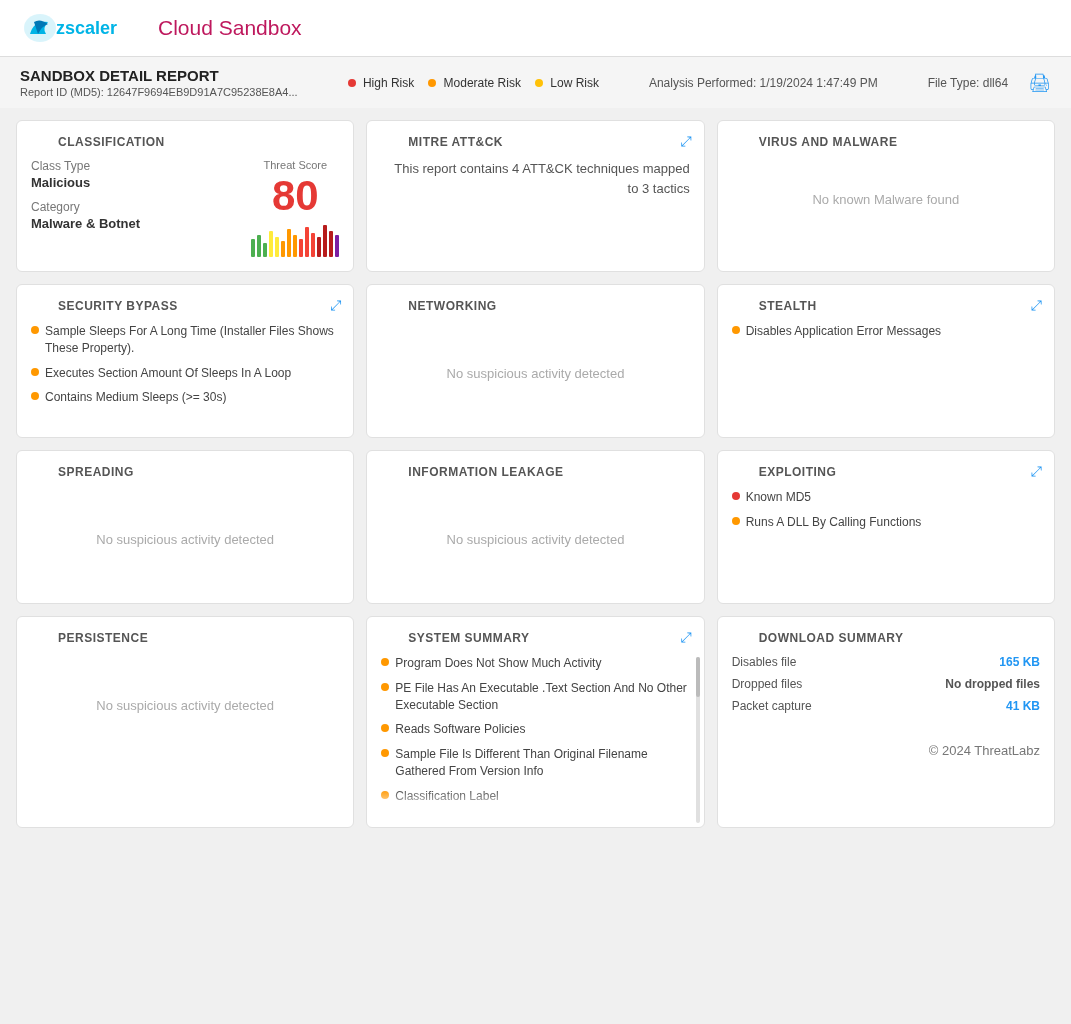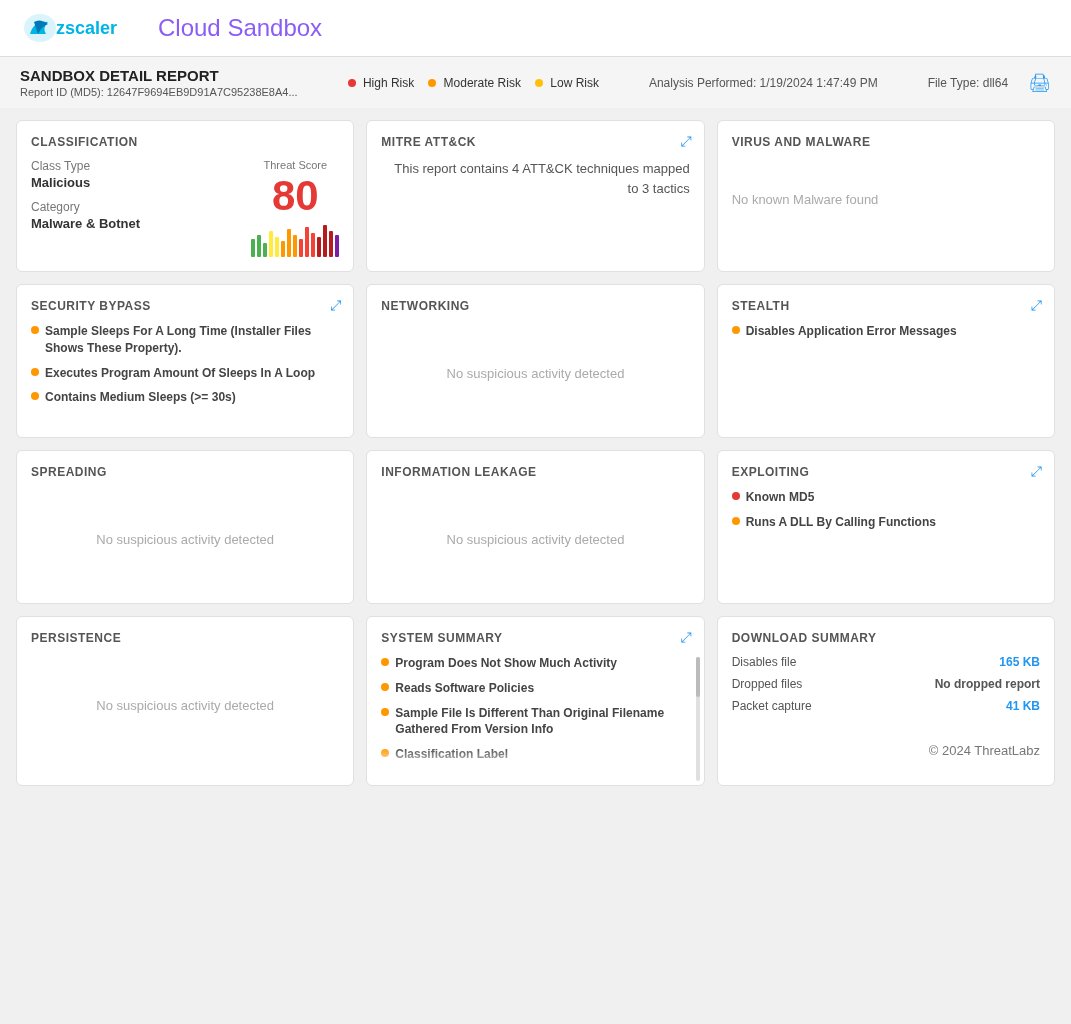--- a/index.html
+++ b/index.html
@@ -20,23 +20,23 @@
     .logo-area {
       display: flex;
       align-items: center;
       gap: 10px;
     }
     .logo-icon {
       width: 120px;
       height: 36px;
     }
     .header-title {
-      font-size: 24px;
+      font-size: 21px;
       font-weight: 300;
-      color: #8b5cf6;
+      color: #be185d;
       margin-left: 8px;
     }
 
     
     .report-header {
       background: #f5f5f5;
       padding: 10px 20px;
       display: flex;
       align-items: center;
       justify-content: space-between;
@@ -96,20 +96,21 @@
       padding: 14px;
       position: relative;
     }
     .card-title {
       font-size: 12px;
       font-weight: bold;
       color: #555;
       letter-spacing: 0.5px;
       margin-bottom: 10px;
       text-transform: uppercase;
+      margin-left: 27px;
     }
     .expand-icon {
       position: absolute;
       top: 12px;
       right: 12px;
       color: #2196f3;
       font-size: 14px;
       cursor: pointer;
     }
     .no-activity {
@@ -176,21 +177,20 @@
       padding: 0;
     }
     .bullet-list li {
       display: flex;
       align-items: flex-start;
       gap: 6px;
       margin-bottom: 8px;
       font-size: 12px;
       color: #444;
       line-height: 1.4;
-      font-weight: bold;
     }
     .bullet-dot {
       width: 8px;
       height: 8px;
       border-radius: 50%;
       flex-shrink: 0;
       margin-top: 3px;
     }
     .dot-red { background: #e53935; }
     .dot-orange { background: #ff9800; }
@@ -225,20 +225,21 @@
       bottom: 0;
       left: 0;
       right: 0;
       height: 24px;
       background: linear-gradient(transparent, white);
     }
 
     .virus-card-body {
       display: flex;
       align-items: center;
+      justify-content: center;
       min-height: 80px;
     }
   </style>
 </head>
 <body>
 
 <div class="header">
   <div class="logo-area">
     <svg class="logo-icon" viewBox="0 0 120 36">
 
@@ -328,21 +329,21 @@
   <div class="card">
     <div class="card-title">SECURITY BYPASS</div>
     <span class="expand-icon">⤢</span>
     <ul class="bullet-list" id="security-bypass-list">
         <li>
           <span class="bullet-dot dot-orange"></span>
           <span>Sample Sleeps For A Long Time (Installer Files Shows These Property).</span>
         </li>
         <li>
           <span class="bullet-dot dot-orange"></span>
-          <span>Executes Program Amount Of Sleeps In A Loop</span>
+          <span>Executes Section Amount Of Sleeps In A Loop</span>
         </li>
         <li>
           <span class="bullet-dot dot-orange"></span>
           <span>Contains Medium Sleeps (&gt;= 30s)</span>
         </li>
       </ul>
   </div>
 
   <div class="card">
     <div class="card-title">NETWORKING</div>
@@ -399,20 +400,24 @@
   </div>
 
   <div class="card">
     <div class="card-title">SYSTEM SUMMARY</div>
     <span class="expand-icon">⤢</span>
     <div class="system-summary-body">
       <ul class="bullet-list" id="system-summary-list">
           <li>
             <span class="bullet-dot dot-orange"></span>
             <span>Program Does Not Show Much Activity</span>
+          </li>
+          <li>
+            <span class="bullet-dot dot-orange"></span>
+            <span>PE File Has An Executable .Text Section And No Other Executable Section</span>
           </li>
           <li>
             <span class="bullet-dot dot-orange"></span>
             <span>Reads Software Policies</span>
           </li>
           <li>
             <span class="bullet-dot dot-orange"></span>
             <span>Sample File Is Different Than Original Filename Gathered From Version Info</span>
           </li>
           <li>
@@ -429,21 +434,21 @@
 
   <div class="card">
     <div class="card-title">DOWNLOAD SUMMARY</div>
     <div id="download-summary-body">
         <div class="download-row">
           <span class="label">Disables file</span>
           <span class="value">165 KB</span>
         </div>
         <div class="download-row">
           <span class="label">Dropped files</span>
-          <span class="value neutral">No dropped report</span>
+          <span class="value neutral">No dropped files</span>
         </div>
         <div class="download-row">
           <span class="label">Packet capture</span>
           <span class="value">41 KB</span>
         </div>
       </div>
     <div style="text-align:right;margin-top:30px;font-size:13px;color:#777;">© 2024 ThreatLabz</div>
   </div>
 
 </div>

